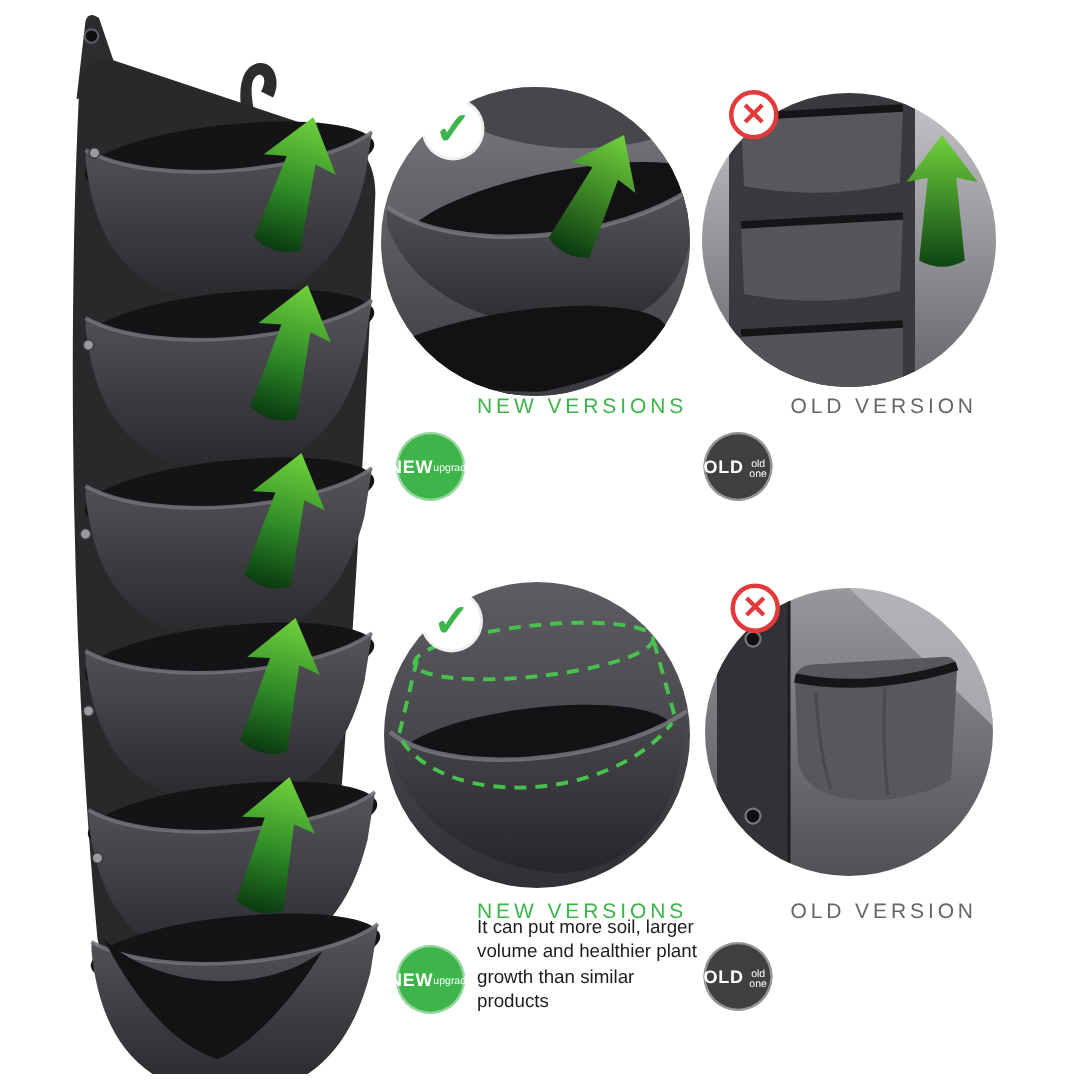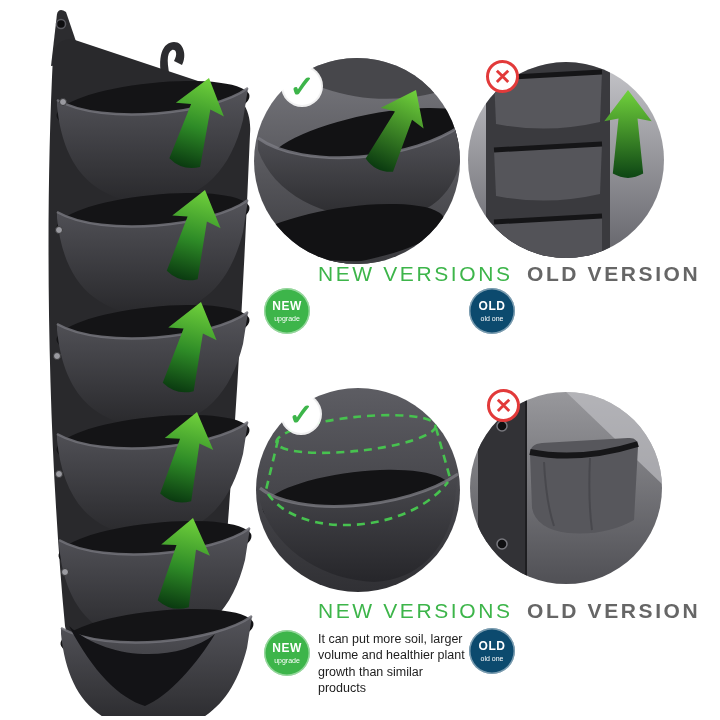--- a/index.html
+++ b/index.html
@@ -22,34 +22,34 @@
     position:absolute; border-radius:50%;
     display:flex; align-items:center; justify-content:center;
     background:#ffffff; font-weight:bold; z-index:5;
   }
   .mark-check { width:38px; height:38px; color:#3db54a; font-size:30px;
     box-shadow:0 0 0 2px rgba(255,255,255,.9); }
   .mark-cross { width:33px; height:33px; color:#e23a3a; font-size:21px;
     border:3px solid #e23a3a; }
 
   .ver-heading {
-    position:absolute; font-size:21px; letter-spacing:2.6px;
+    position:absolute; font-size:14px; letter-spacing:2.6px;
     font-weight:500; white-space:nowrap;
   }
   .heading-new { color:#3db54a; }
-  .heading-old { color:#666666;font-weight:bold; }
+  .heading-old { color:#666666; }
 
   .badge {
     position:absolute; width:46px; height:46px; border-radius:50%;
-    color:#ffffff; display:flex; flex-direction:column;
+    color:#ffffff; display:flex; flex-direction:row;
     align-items:center; justify-content:center; line-height:1; text-align:center;
     box-shadow: inset 0 0 0 1.5px rgba(255,255,255,.45);
   }
   .badge-new { background:#3db54a; }
-  .badge-old { background:#0c4a6e; }
+  .badge-old { background:#404040; }
   .badge .t { font-size:12px; font-weight:bold; letter-spacing:.5px; }
   .badge .s { font-size:7px; margin-top:3px; }
 
   .desc {
     position:absolute; font-size:12.5px; line-height:1.3; color:#1d1d1d;
   }
 </style>
 </head>
 <body>
 
@@ -228,20 +228,20 @@
   </div>
   <div class="mark mark-cross" style="left:487px; top:389px;">✕</div>
 
   <div class="ver-heading heading-new" style="left:318px; top:599px;">NEW VERSIONS</div>
   <div class="ver-heading heading-old" style="left:527px; top:599px;">OLD VERSION</div>
 
   <div class="badge badge-new" style="left:264px; top:630px;">
     <span class="t">NEW</span>
     <span class="s">upgrade</span>
   </div>
-  <div class="desc" style="left:318px; top:631px; width:156px;">It can put more soil, larger volume and healthier plant growth than similar products</div>
+  <div class="desc" style="left:318px; top:610px; width:156px;">It can put more soil, larger volume and healthier plant growth than similar products</div>
 
   <div class="badge badge-old" style="left:469px; top:628px;">
     <span class="t">OLD</span>
     <span class="s">old one</span>
   </div>
 
 </div>
 
 </body></html>

